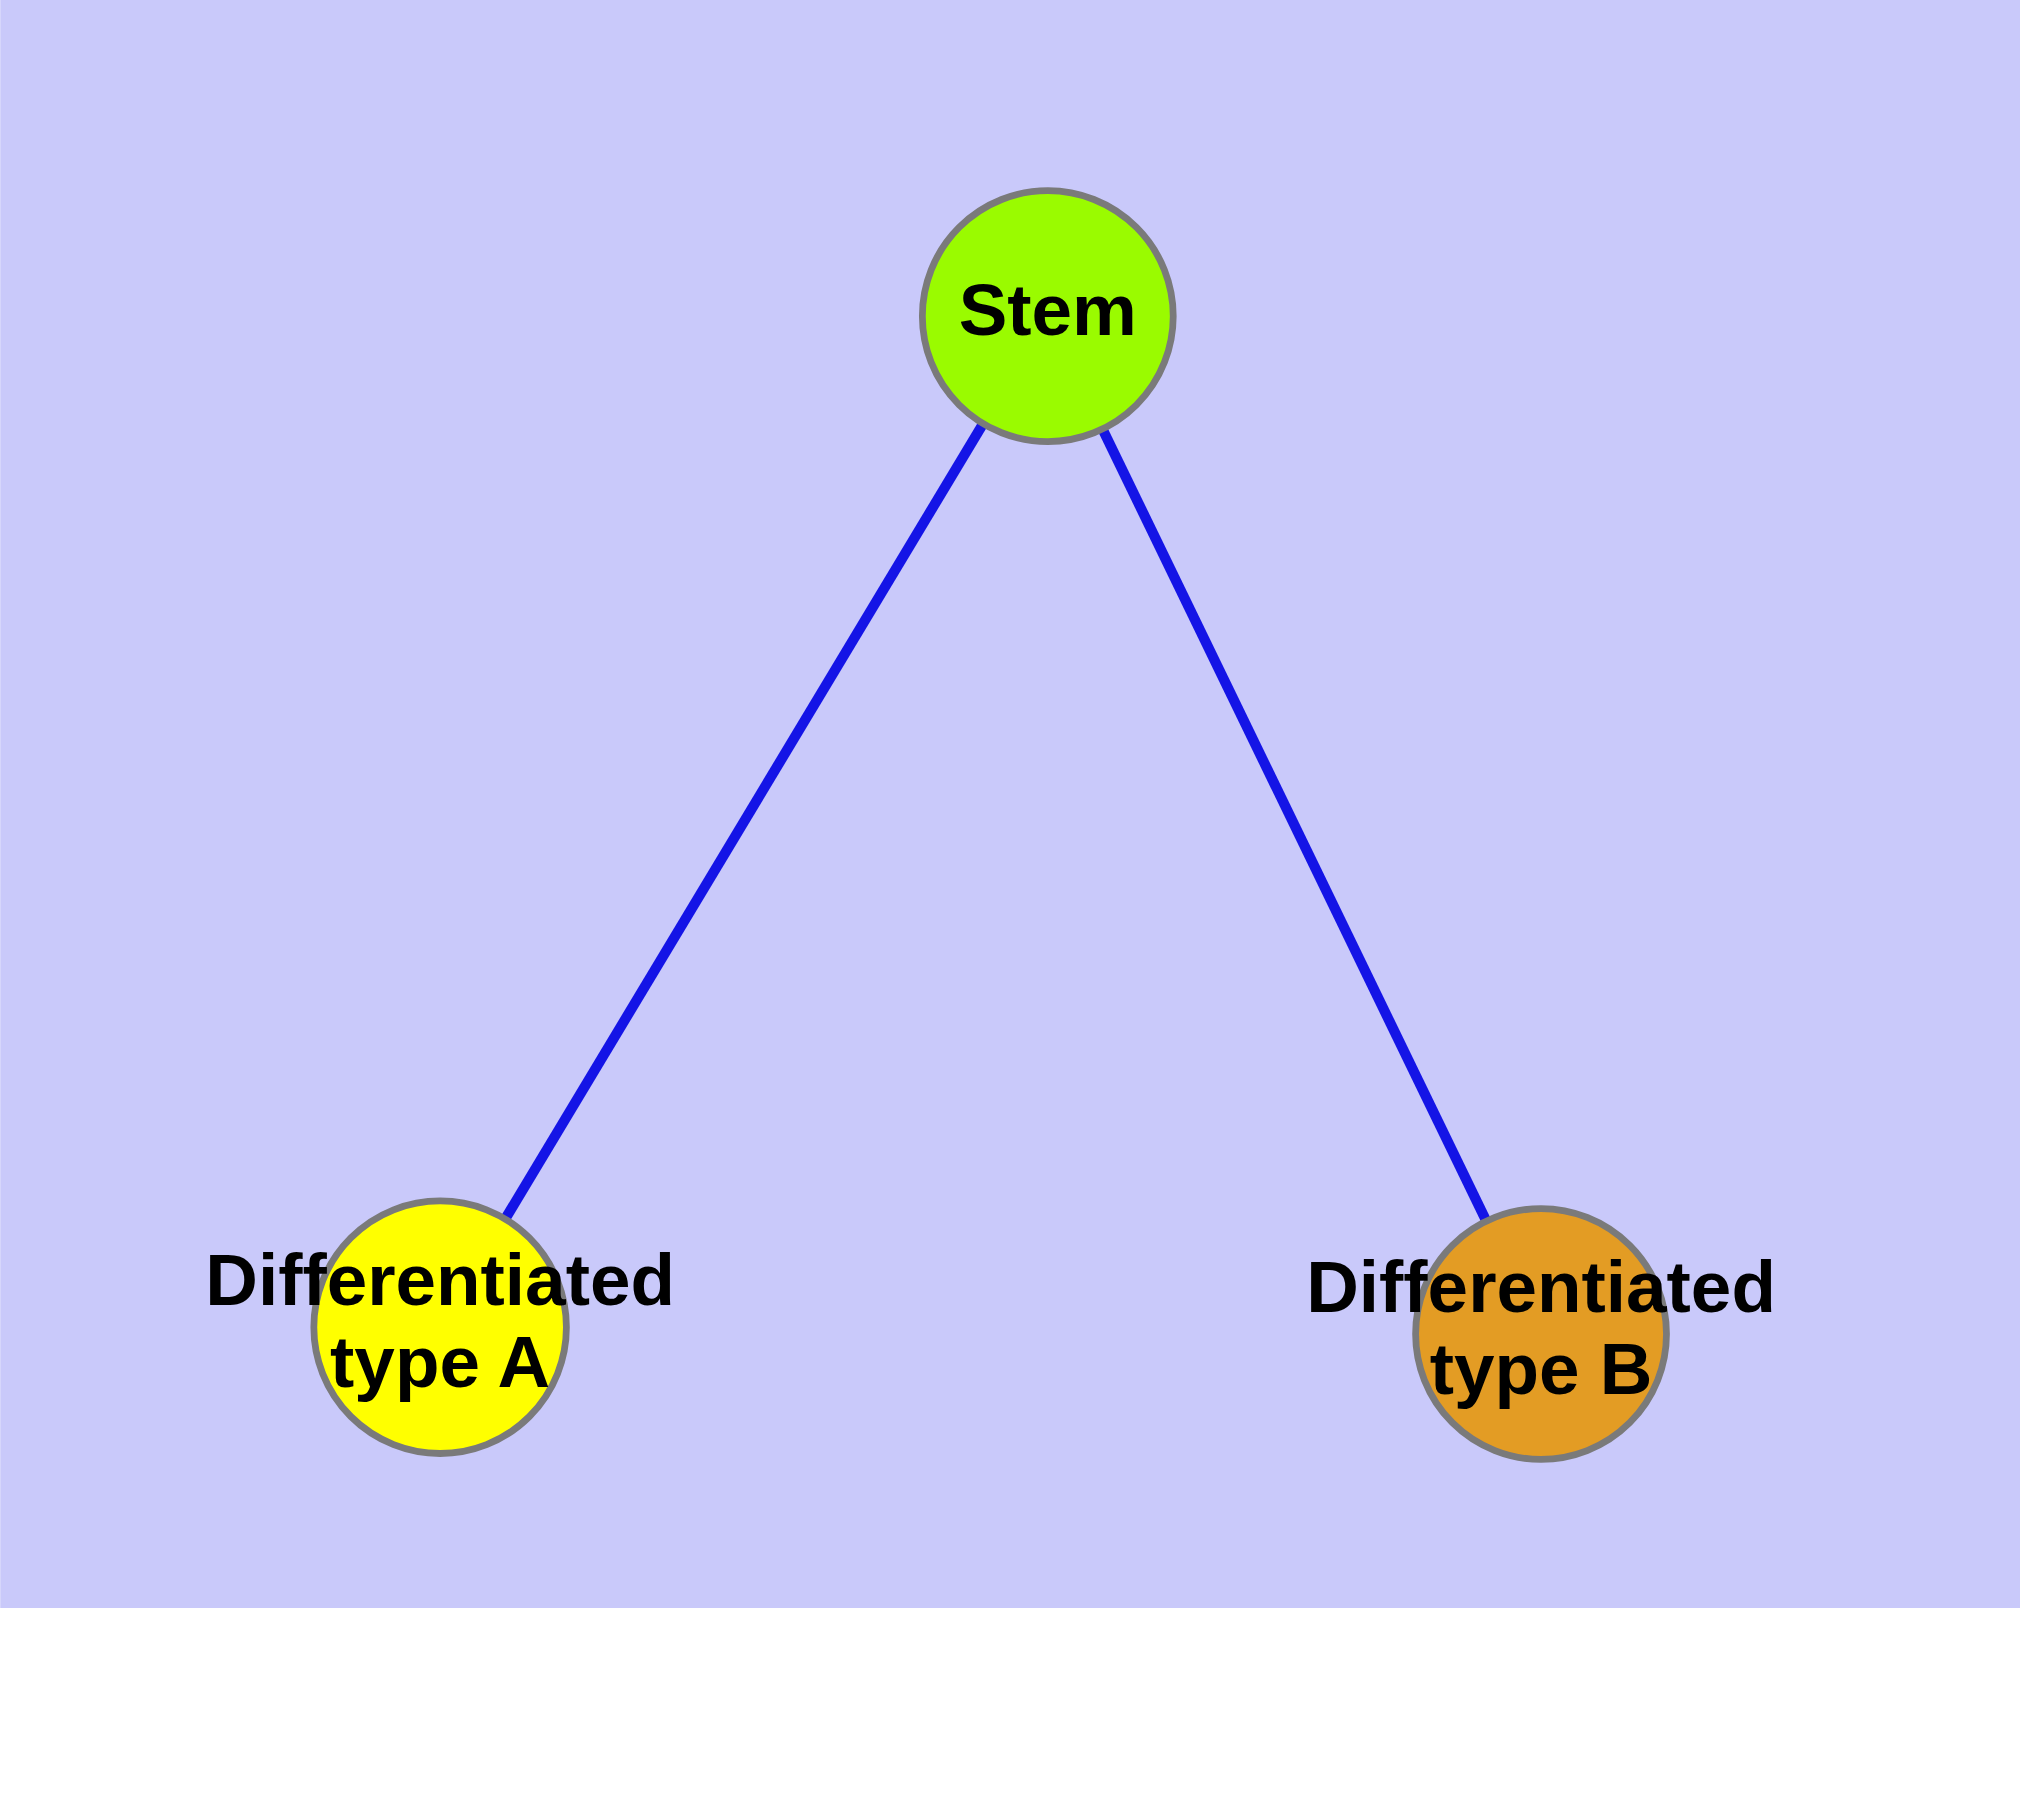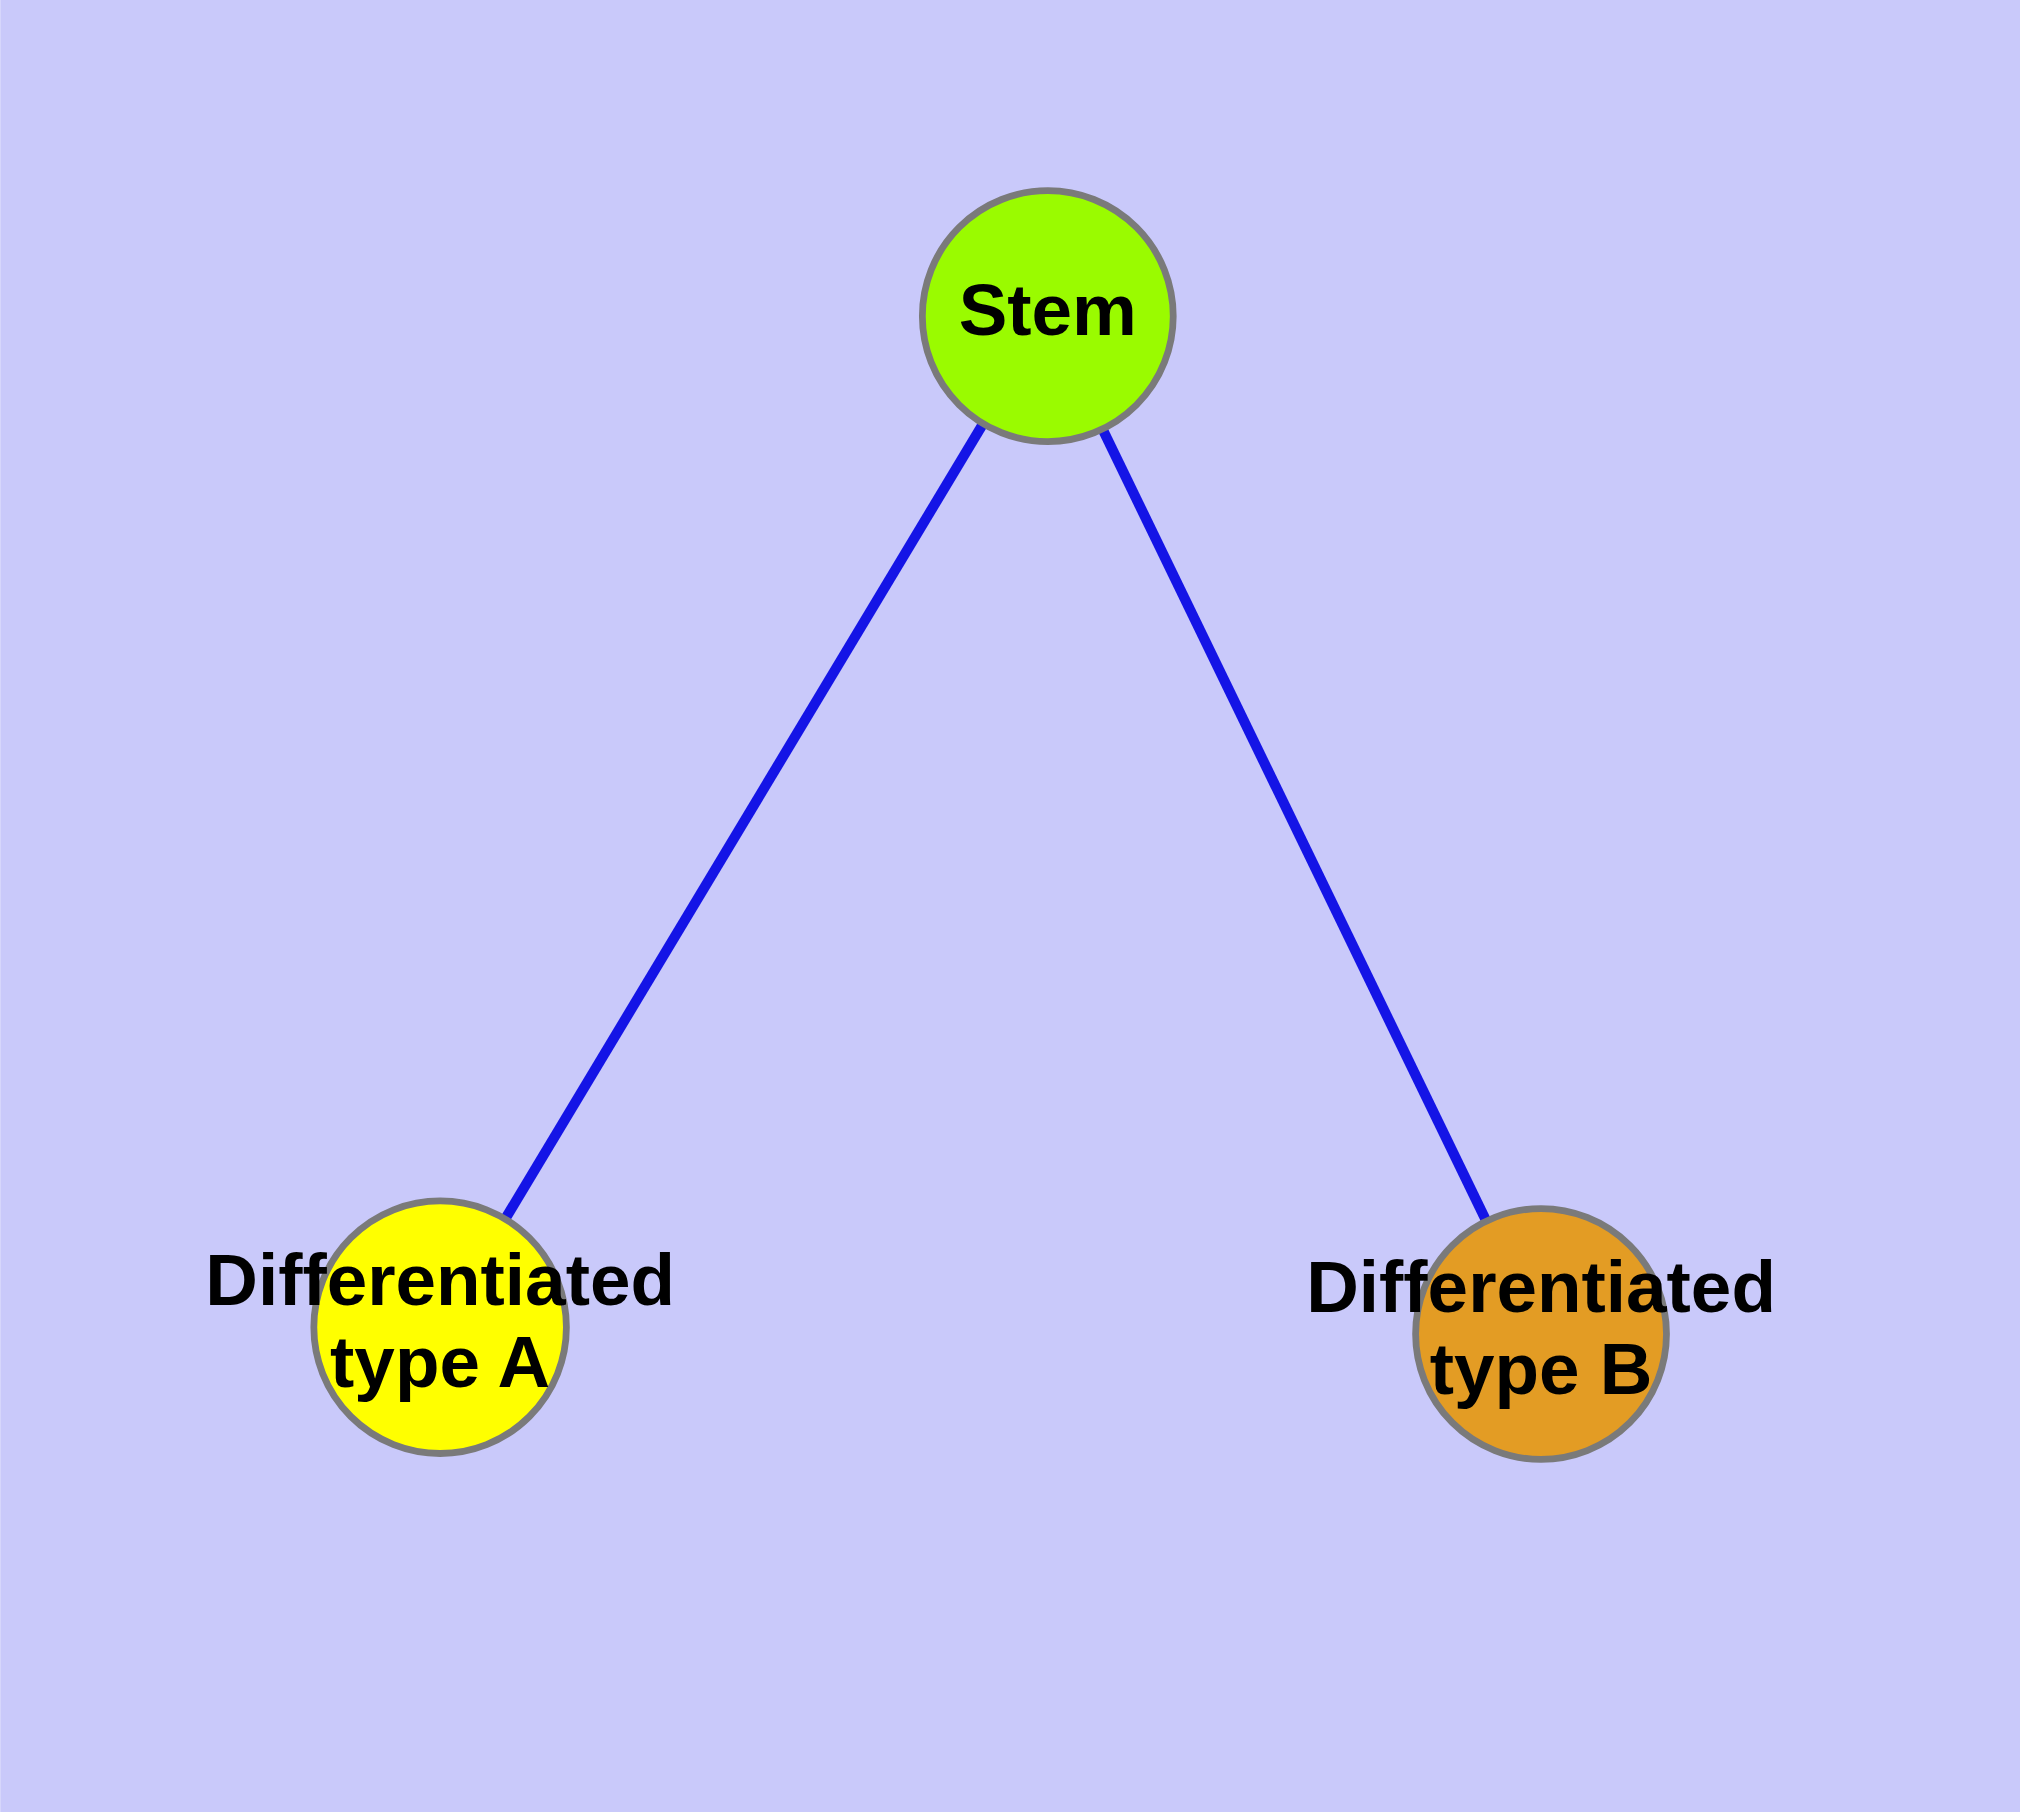--- a/index.html
+++ b/index.html
@@ -25,21 +25,21 @@
   .node-label {
     font-family: "Liberation Sans", sans-serif;
     font-weight: bold;
     fill: #000000;
     dominant-baseline: middle;
   }
 </style>
 </head>
 <body>
 
-<div id="canvas" style="width: 2021px; height: 1812px;">
+<div id="canvas" style="width: 2021px; height: 1608px;">
   <svg id="graph-svg" viewBox="0 0 2384 2138">
 
     <rect id="bg-rect" x="0" y="0" width="2384" height="2138" fill="#C9C9FA"></rect>
 
     <g id="edges-layer">
       <line id="edge-0" x1="1236" y1="373" x2="519" y2="1566" stroke="#1414E6" stroke-width="12" stroke-linecap="butt"></line>
       <line id="edge-1" x1="1236" y1="373" x2="1818" y2="1574" stroke="#1414E6" stroke-width="12" stroke-linecap="butt"></line>
     </g>
 
     <g id="nodes-layer">

